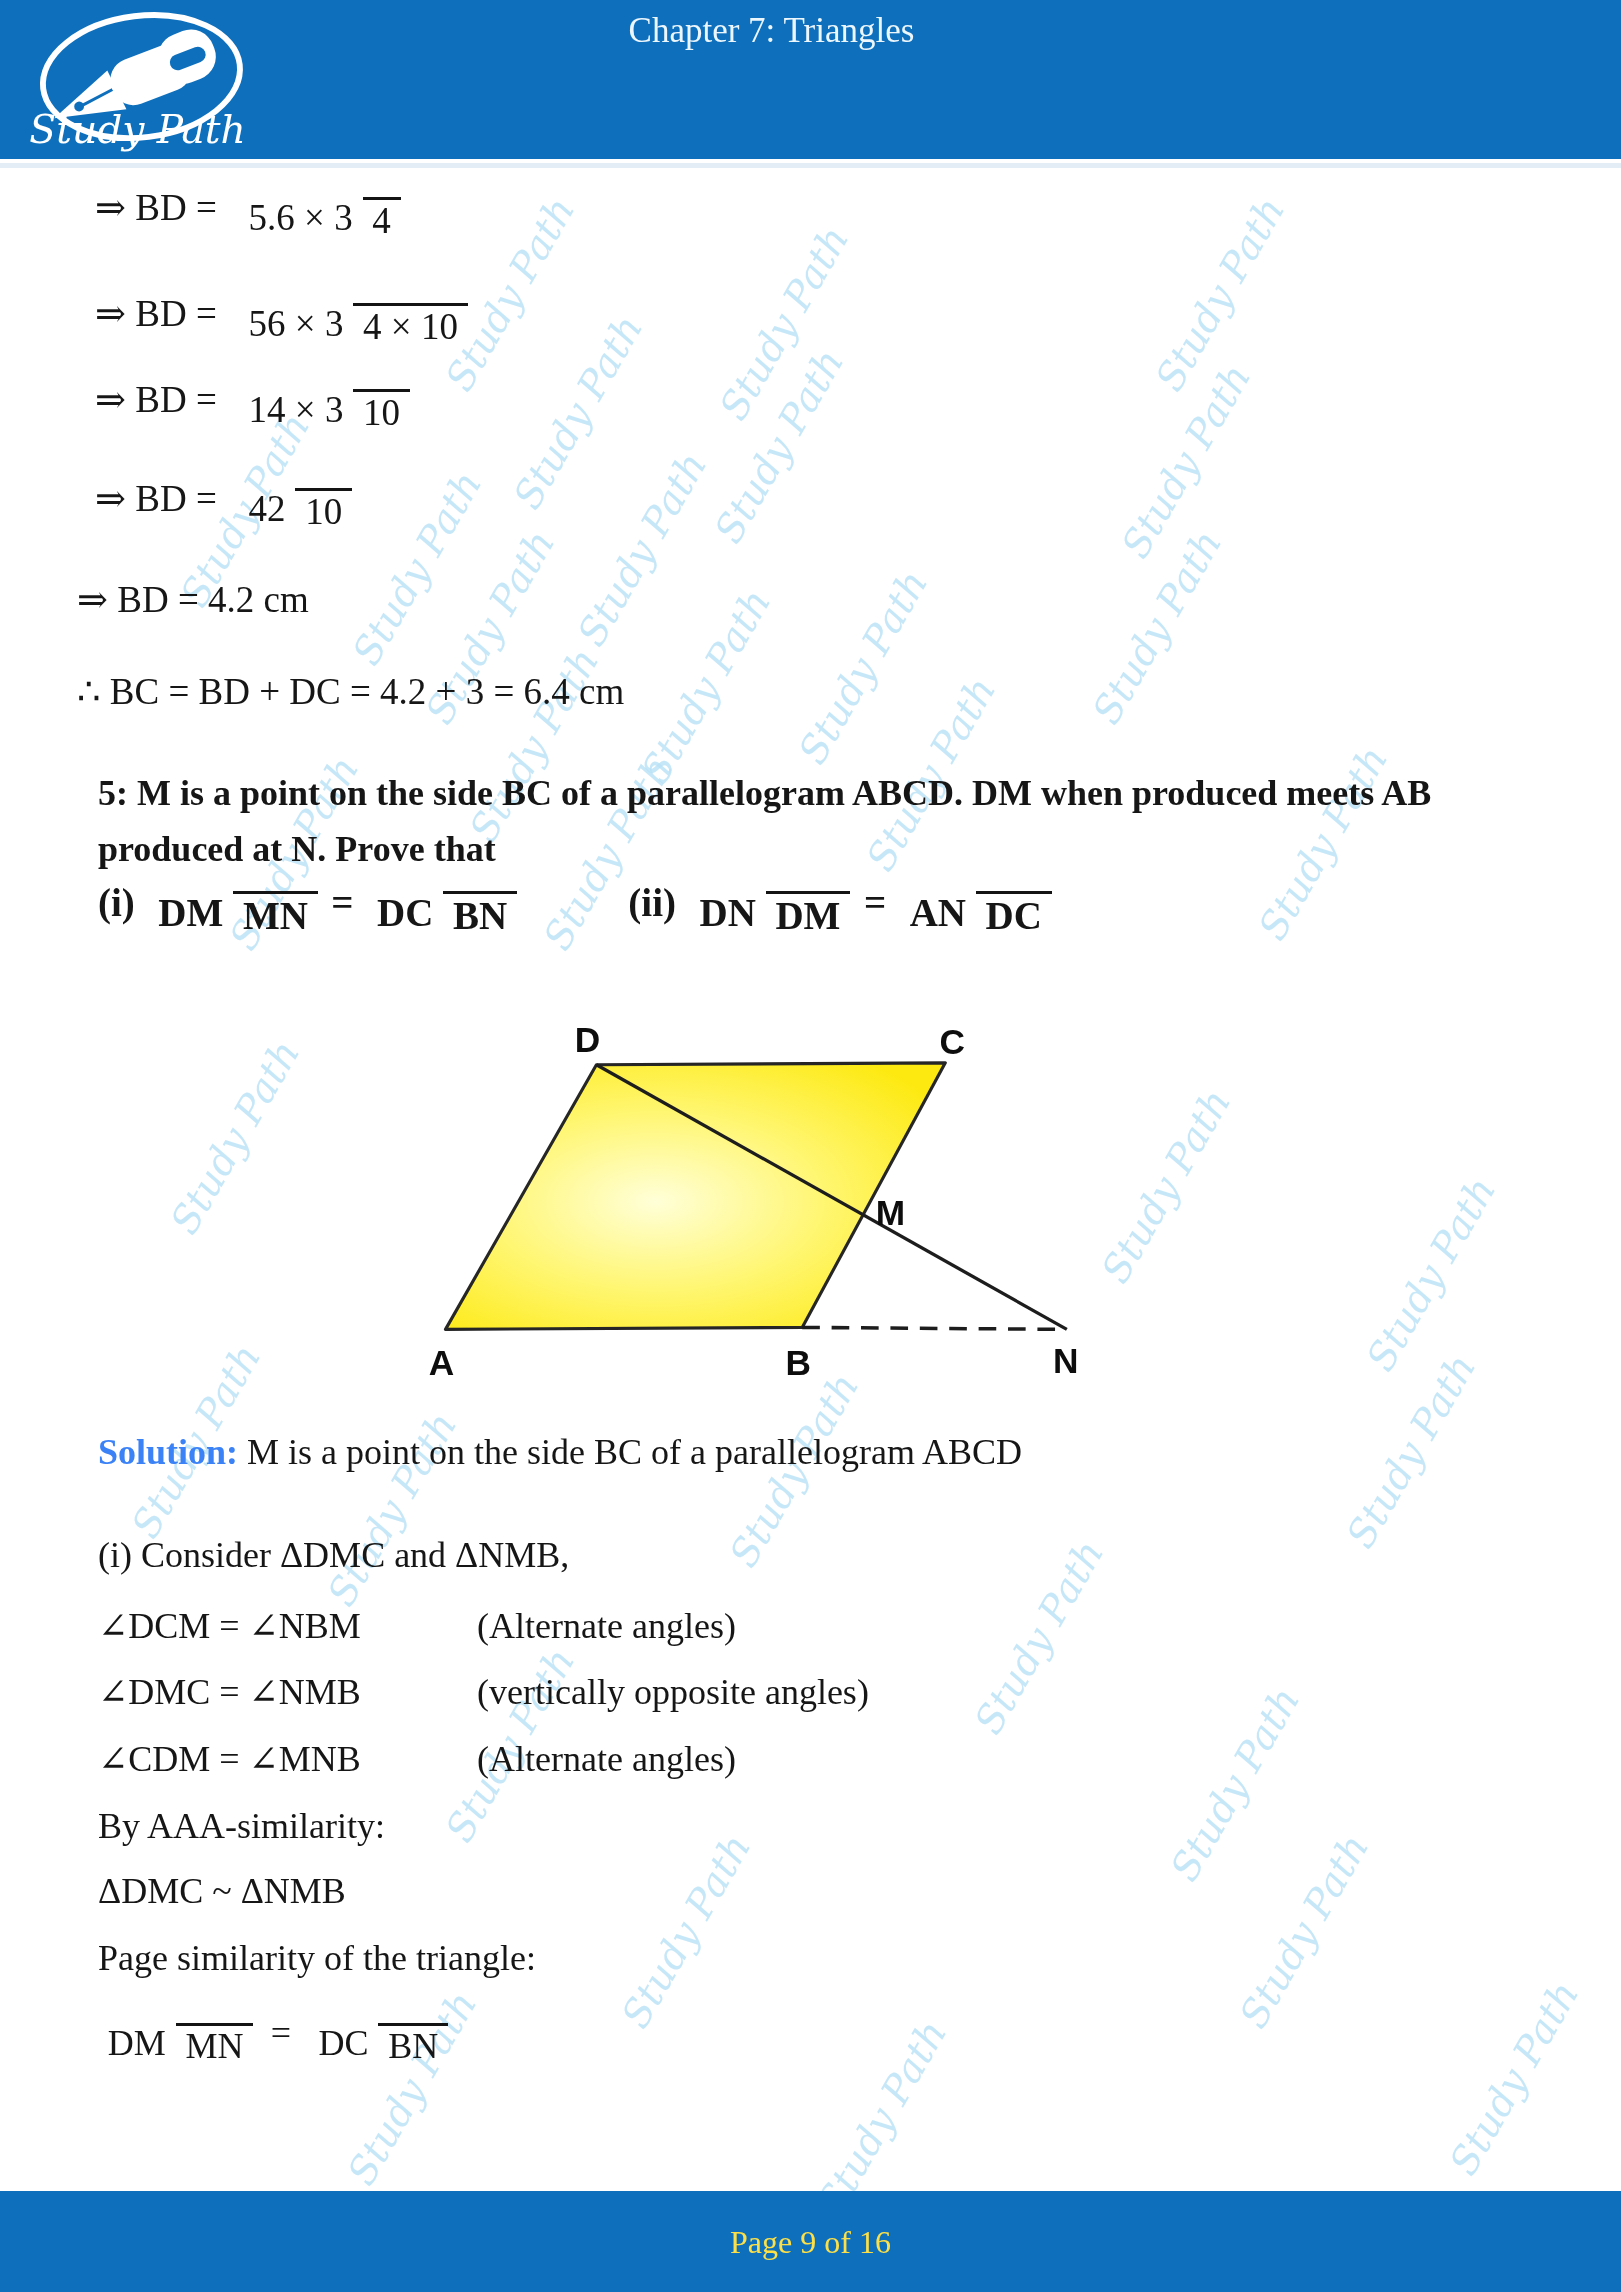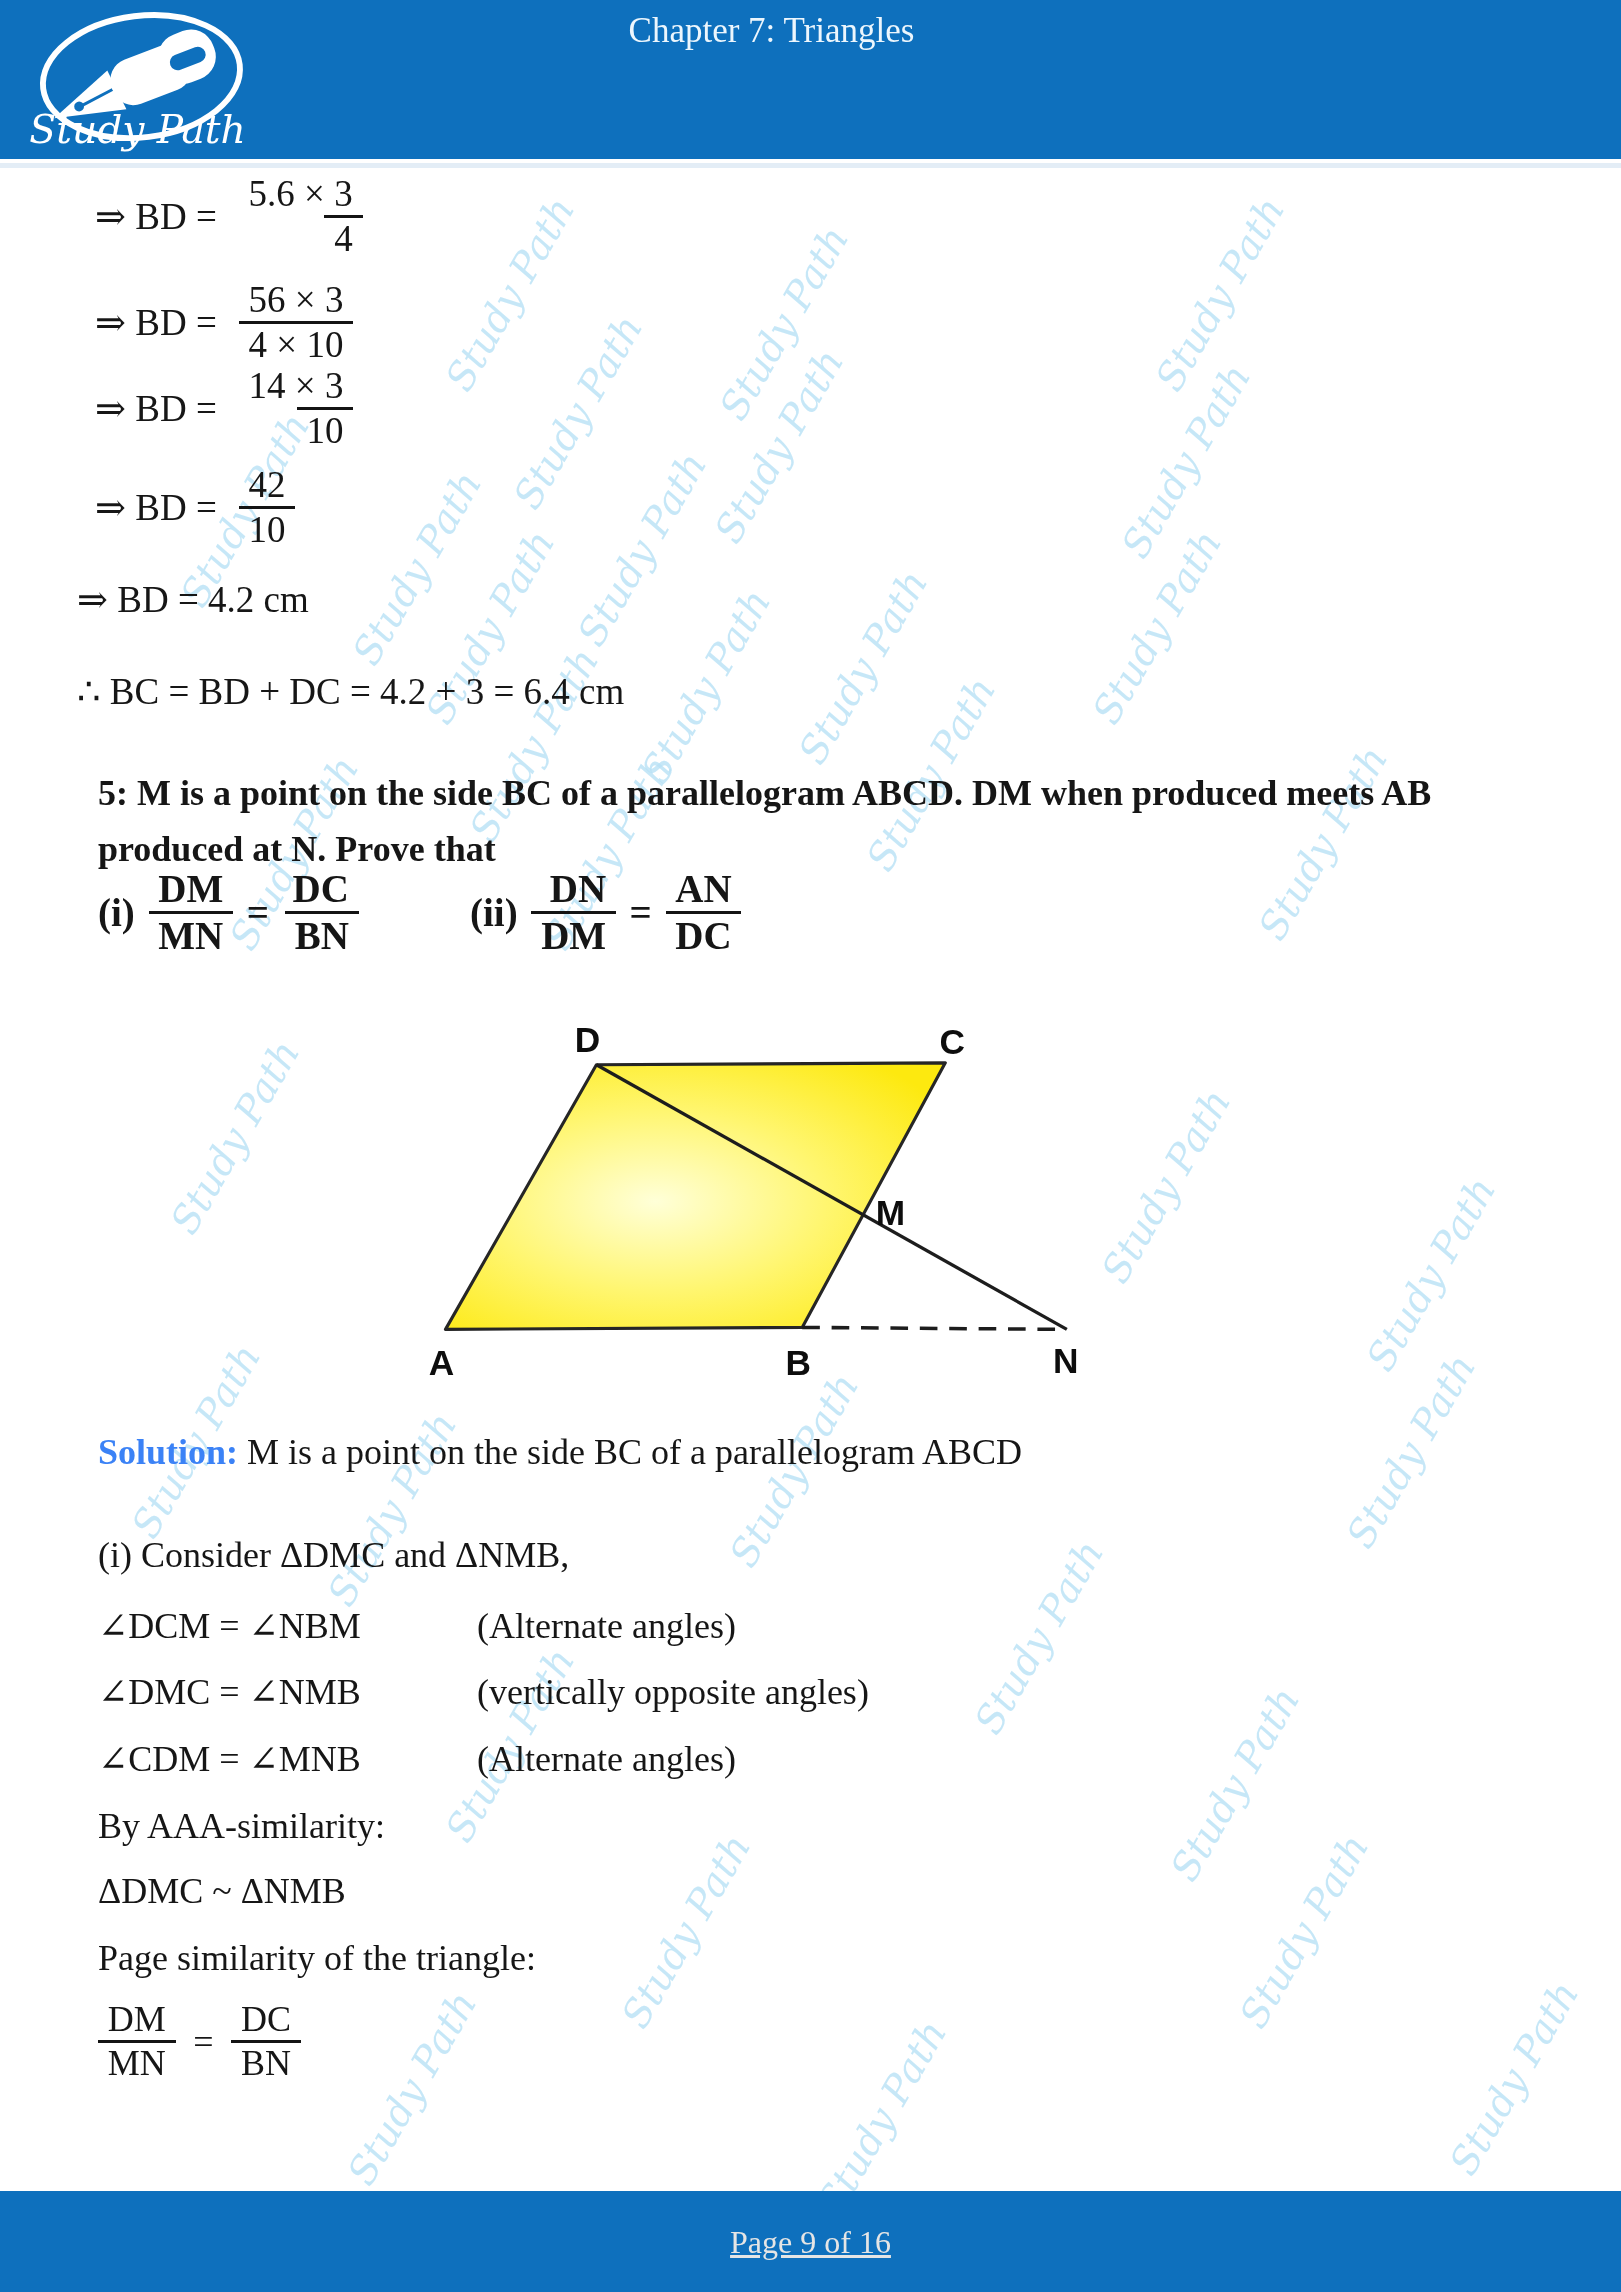--- a/index.html
+++ b/index.html
@@ -6,29 +6,29 @@
   .page{position:relative;width:1621px;height:2293px;background:#ffffff;overflow:hidden;
         font-family:"Liberation Serif","DejaVu Serif",serif;color:#161616;}
   
   .band{position:absolute;left:0;width:1621px;background:#0e70bd;z-index:3;}
   .band.header{top:0;height:159px;}
   .band.footer{top:2191px;height:102px;display:flex;align-items:center;justify-content:center;}
   .header-rule{position:absolute;top:163px;left:0;width:1621px;height:4.9px;background:#e3edf6;z-index:2;}
   .header-titles{position:absolute;top:5.9px;left:0;width:1543px;text-align:center;
                  color:#ecf6fd;font-size:35px;line-height:49px;}
   .logo{position:absolute;left:15.7px;top:2px;}
-  .footer-text{color:#e5e5e5;font-size:32px;text-decoration:underline;}
+  .footer-text{color:#fde047;font-size:32px;}
   
   .wm{position:absolute;z-index:1;color:#b9e2f6;opacity:.8;font-style:italic;
       font-family:"DejaVu Serif",serif;font-size:39px;white-space:nowrap;
       transform:translate(-50%,-50%) rotate(-60deg);}
   
   .content{position:absolute;left:0;top:0;width:1621px;height:2293px;z-index:2;}
   .eq{position:absolute;left:95px;display:flex;align-items:center;gap:22px;font-size:37px;}
-  .frac{display:inline-flex;flex-direction:column;align-items:flex-end;line-height:1.14;}
+  .frac{display:inline-flex;align-items:flex-start;line-height:1.14;margin-top:24px;}
   .frac .den{border-top:3.9px solid #141414;}
   .frac .num,.frac .den{padding:0 9.8px;}
   .plainline{position:absolute;left:77px;font-size:37px;line-height:43px;}
   .qline{position:absolute;left:98px;font-size:36px;font-weight:bold;line-height:45px;}
   .qfracs{position:absolute;left:98px;top:867px;display:flex;align-items:center;gap:13.7px;
           font-size:39px;font-weight:bold;}
   .qfracs .spacer{display:inline-block;width:84px;}
   .bodyline{position:absolute;left:98px;font-size:36px;line-height:45px;}
   .green{color:#3b82f6;font-weight:bold;}
   .angle-left{display:inline-block;width:370px;}

